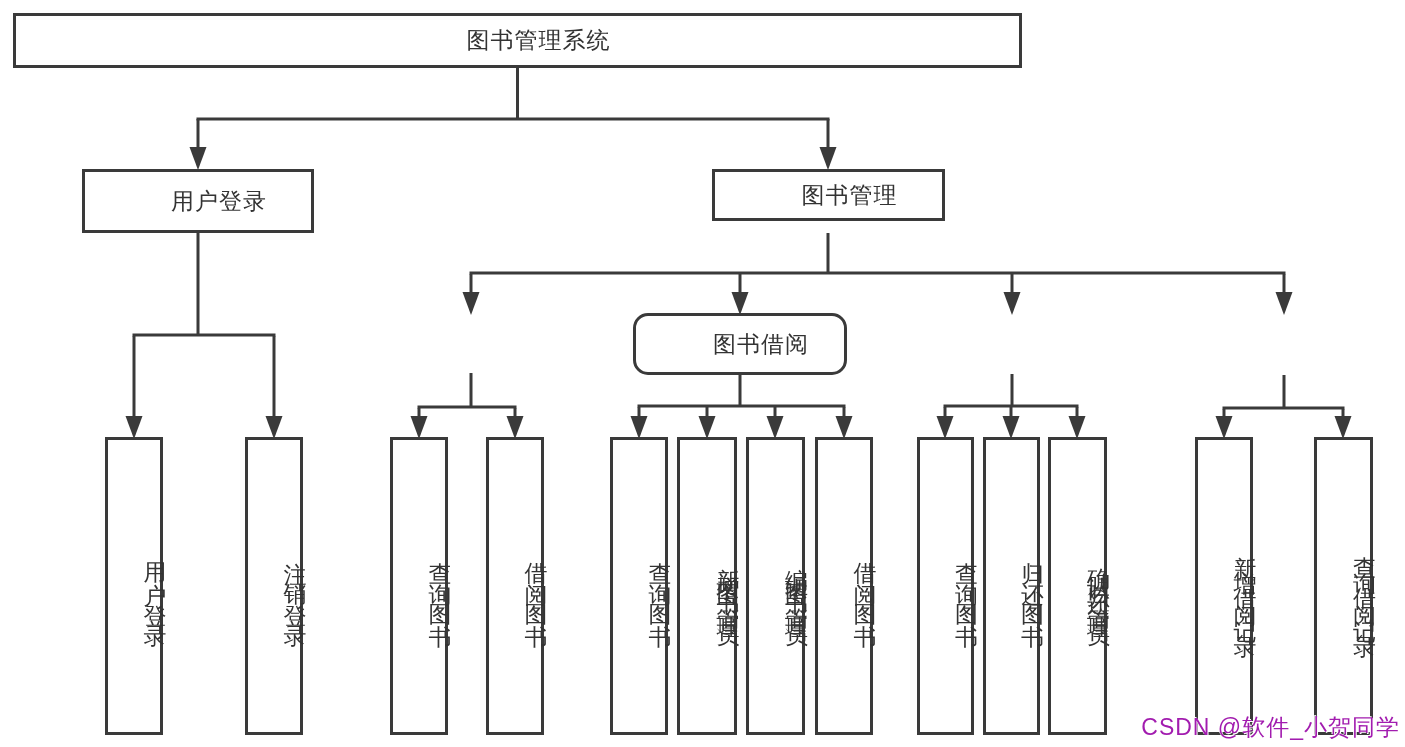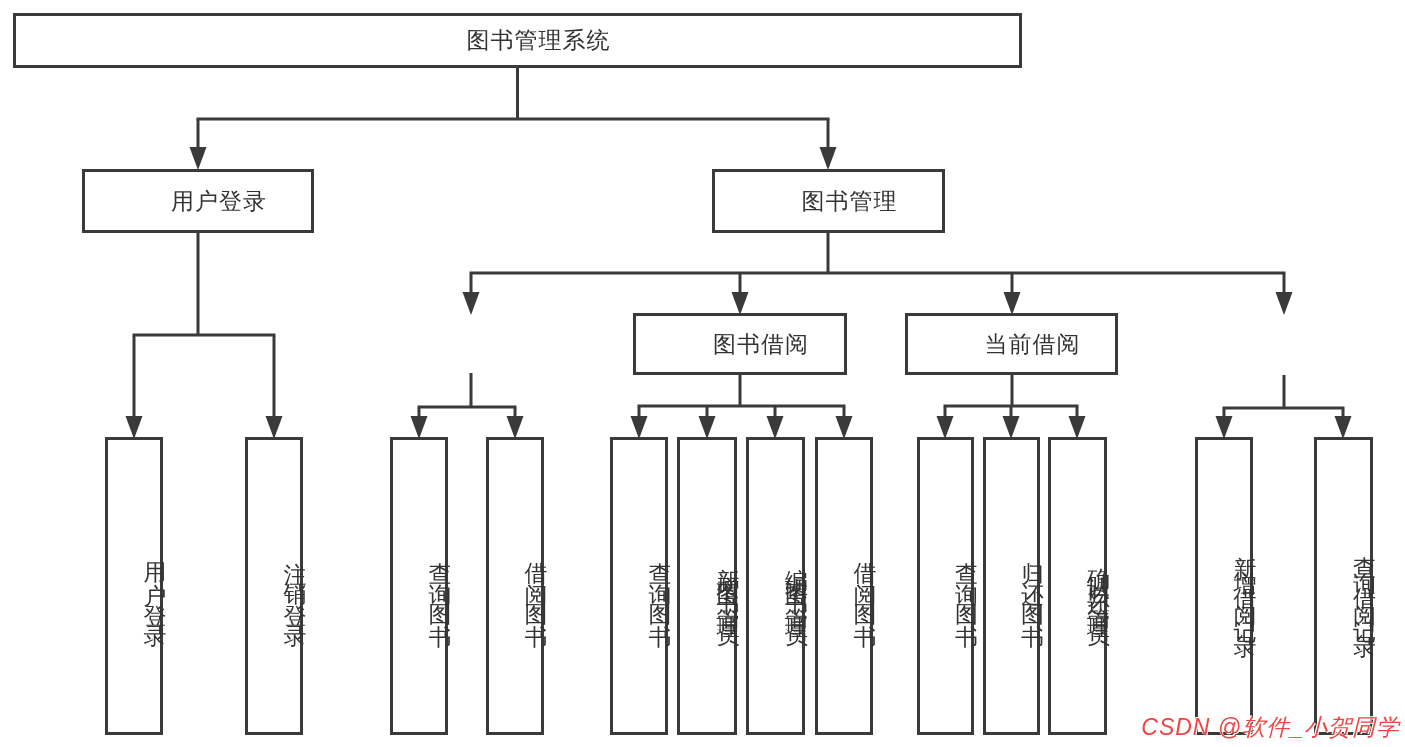--- a/index.html
+++ b/index.html
@@ -39,25 +39,24 @@
   .leaf .v6{letter-spacing:16px;}
   .leaf .v9{letter-spacing:8px;}
   #connectors{
     position:absolute;left:0;top:0;z-index:1;
     pointer-events:none;
   }
   #watermark{
     position:absolute;
     right:5px;bottom:4px;
     z-index:5;
-    color:#ef4444;
+    color:#a21caf;
     font-size:23px;
     letter-spacing:1px;
     text-shadow:1px 1px 0 #ffffff, -1px -1px 0 #ffffff;
-    font-style:italic;
   }
 </style>
 </head>
 <body>
 
 <div id="stage">
 
   <svg id="connectors" width="1405" height="747" viewBox="0 0 1405 747">
     <path fill="none" stroke="#3a3a3a" stroke-width="3" d="
       M517.5 68 V119
@@ -116,29 +115,26 @@
       </g>
   </svg>
 
   <div class="node root">
     <span>图书管理系统</span>
   </div>
 
   <div class="node hnode" style="left:82px;top:169px;width:232px;height:64px;">
     <span>用户登录</span>
   </div>
-  <div class="node hnode" style="left:712px;top:169px;width:233px;height:64px;font-family:Liberation Mono, monospace;">
+  <div class="node hnode" style="left:712px;top:169px;width:233px;height:52px;font-family:Liberation Mono, monospace;">
     <span>图书管理</span>
   </div>
 
-  <div class="node hnode" style="left:633px;top:313px;width:214px;">
+  <div class="node hnode" style="left:633px;top:313px;width:214px;border-radius:15px;">
     <span>图书借阅</span>
-  </div>
-  <div class="node hnode" style="left:905px;top:313px;width:213px;">
-    <span>当前借阅</span>
   </div>
 
   <div class="node leaf" style="left:105px;">
     <span class="vtext">用户登录</span>
   </div>
   <div class="node leaf" style="left:245px;">
     <span class="vtext">注销登录</span>
   </div>
 
   <div class="node leaf" style="left:390px;">

